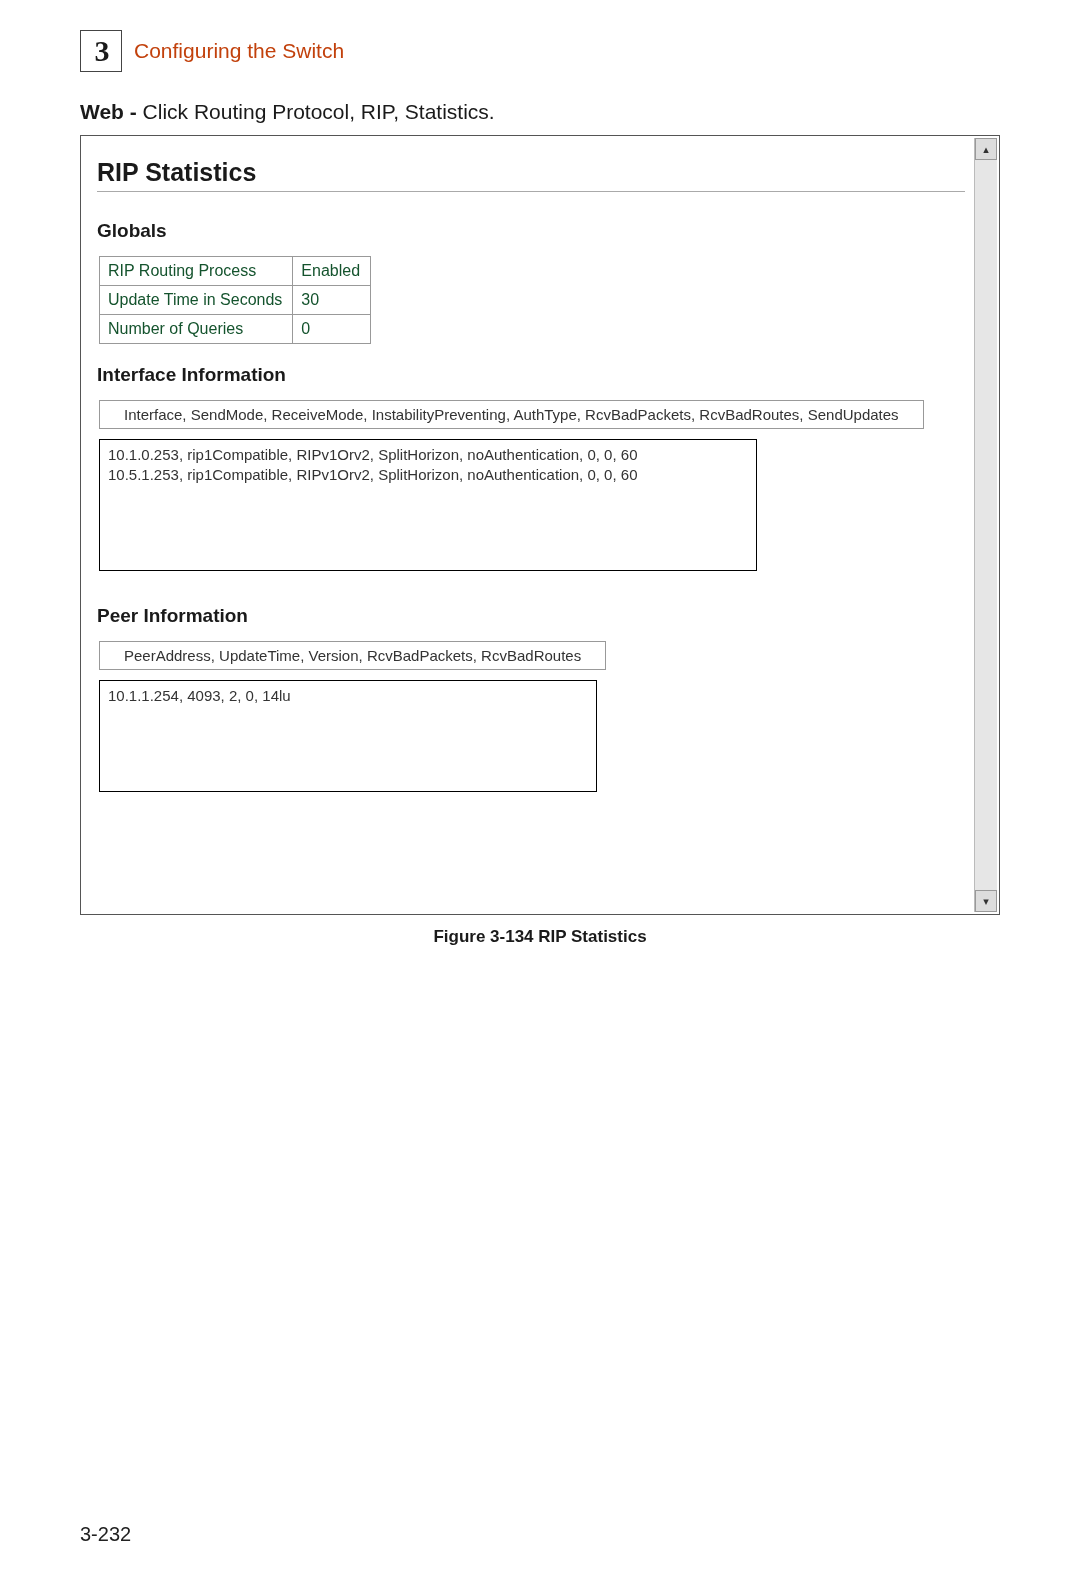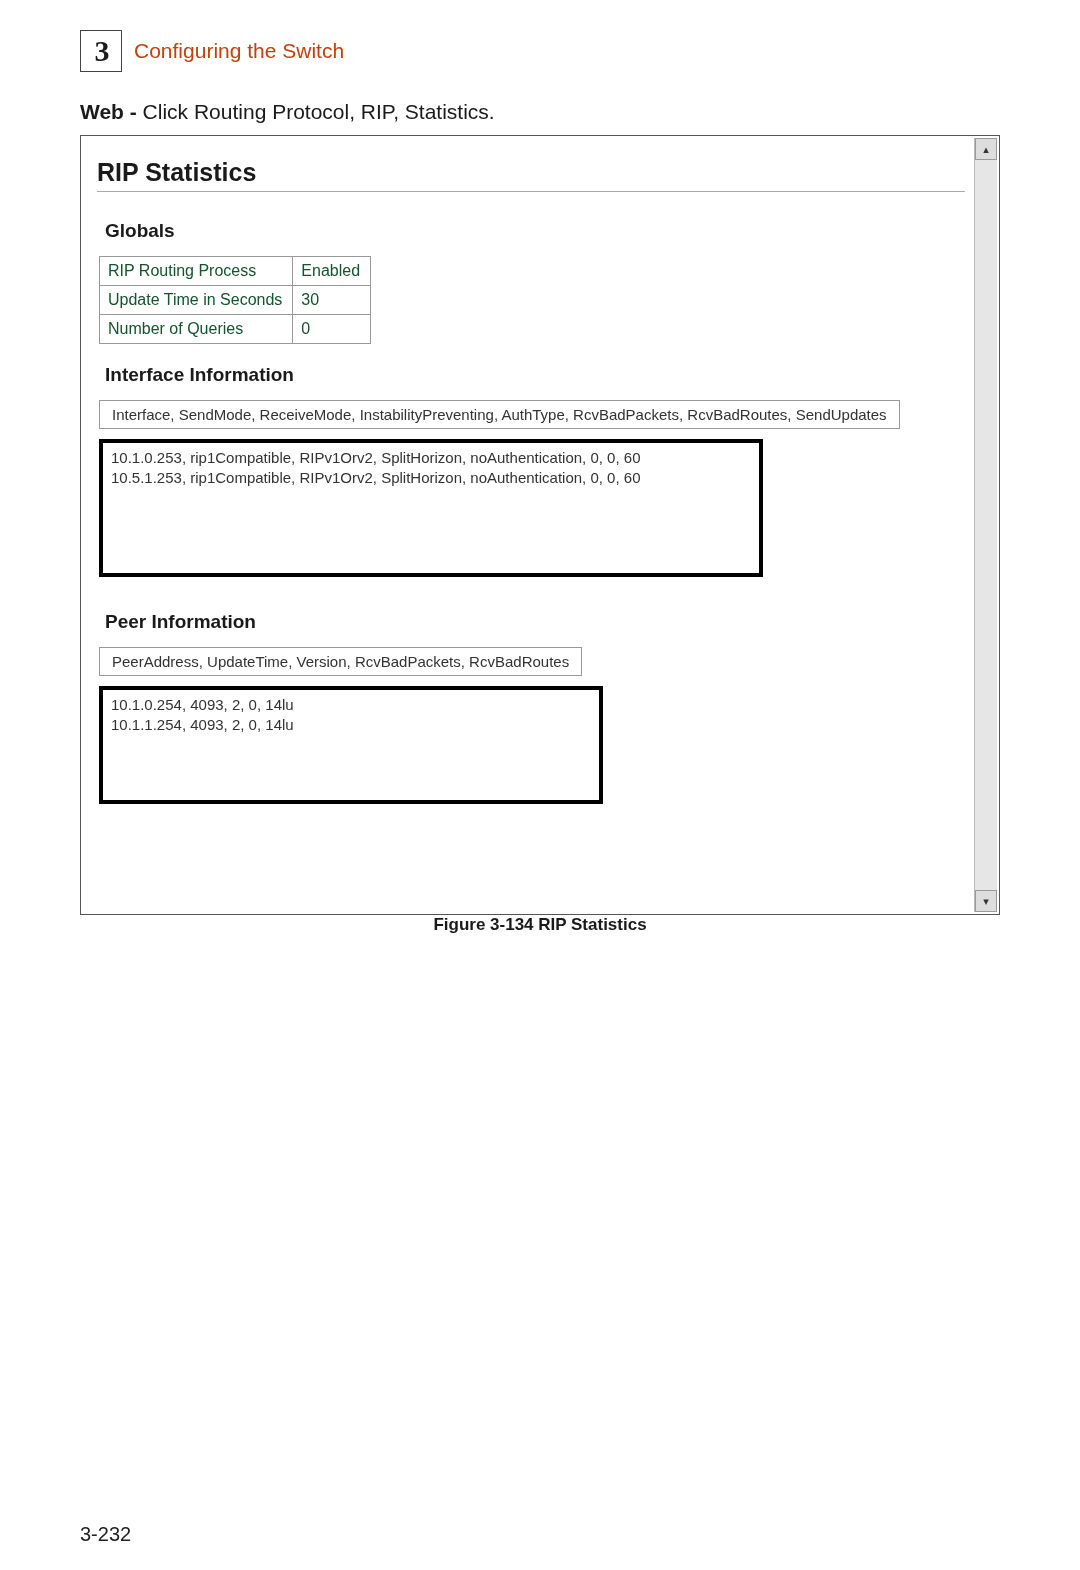--- a/index.html
+++ b/index.html
@@ -95,61 +95,61 @@
     margin: 8px 0 2px 0;
   }
   hr.rule {
     border: none;
     border-top: 1px solid #aaa;
     margin: 4px 0 28px 0;
   }
   h3.sub {
     font-weight: bold;
     font-size: 19px;
-    margin: 20px 0 14px 8px;
+    margin: 20px 0 14px 0;
   }
 
   table.globals {
     border-collapse: collapse;
     font-size: 16px;
     color: #14532d;
     margin-left: 2px;
   }
   table.globals td {
     border: 1px solid #999;
     padding: 5px 10px 5px 8px;
     white-space: nowrap;
   }
 
   .iface-header-cell {
     border: 1px solid #999;
-    padding: 5px 12px;
+    padding: 5px 24px;
     font-size: 15px;
     color: #333;
     display: inline-block;
     margin-left: 2px;
     margin-bottom: 10px;
     white-space: nowrap;
   }
   .listbox {
-    border: 4px solid #000000;
+    border: 1px solid #000000;
     padding: 5px 8px;
     font-size: 15px;
     color: #333;
     margin-left: 2px;
     line-height: 1.35;
   }
   .listbox.iface { width: 640px; height: 120px; }
   .listbox.peer  { width: 480px; height: 100px; }
 
   .figure-caption {
     text-align: center;
     font-weight: bold;
     font-size: 17px;
-    margin-top: 0;
+    margin-top: 12px;
   }
 
   .page-number {
     position: absolute;
     bottom: 24px;
     left: 80px;
     font-size: 20px;
     color: #222;
   }
 </style>
@@ -201,21 +201,20 @@
       <div class="listbox iface">
         <div>10.1.0.253, rip1Compatible, RIPv1Orv2, SplitHorizon, noAuthentication, 0, 0, 60</div>
         <div>10.5.1.253, rip1Compatible, RIPv1Orv2, SplitHorizon, noAuthentication, 0, 0, 60</div>
       </div>
 
       <h3 class="sub" style="margin-top:34px">Peer Information</h3>
 
       <div class="iface-header-cell">PeerAddress, UpdateTime, Version, RcvBadPackets, RcvBadRoutes</div>
 
       <div class="listbox peer">
-        <div>10.1.0.254, 4093, 2, 0, 14lu</div>
         <div>10.1.1.254, 4093, 2, 0, 14lu</div>
       </div>
 
     </div>
 
     <div class="scrollbar">
       <div class="scroll-btn">
         <span>▴</span>
       </div>
       <div class="scroll-btn">

